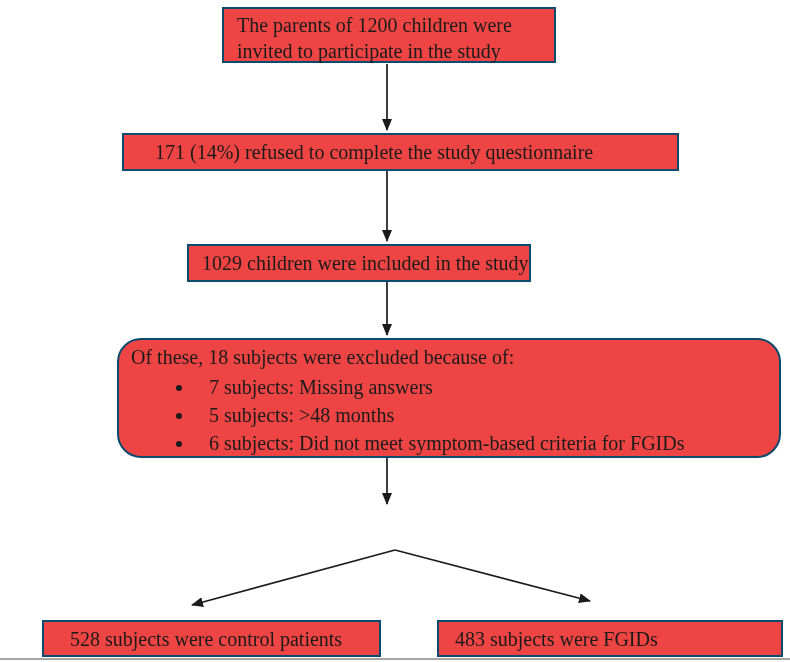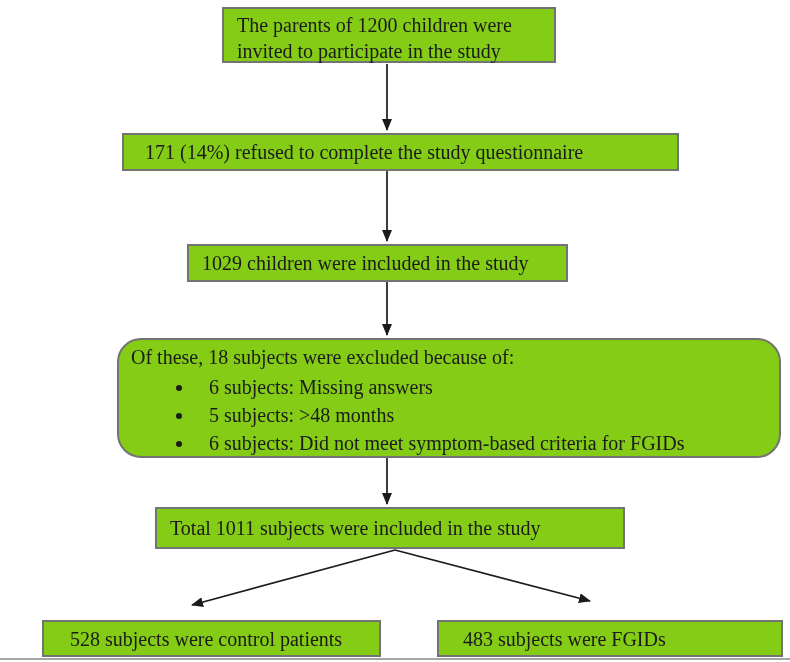--- a/index.html
+++ b/index.html
@@ -13,35 +13,35 @@
     height: 662px;
     background: #ffffff;
     font-family: "Liberation Serif", "DejaVu Serif", serif;
     font-size: 20px;
     line-height: 1.3;
     color: #1b1b1b;
     overflow: hidden;
   }
   .box {
     position: absolute;
-    background: #84cc16;
-    border: 2px solid #737373;
+    background: #ef4444;
+    border: 2px solid #0c4a6e;
     box-sizing: border-box;
   }
   .single {
     display: flex;
     align-items: center;
   }
   #box-invited   { left: 222px; top: 7px;   width: 334px; height: 56px; padding: 3px 8px 0 13px; }
-  #box-refused   { left: 122px; top: 133px; width: 557px; height: 38px; padding-left: 21px; }
-  #box-included  { left: 187px; top: 244px; width: 381px; height: 38px; padding-left: 13px; }
+  #box-refused   { left: 122px; top: 133px; width: 557px; height: 38px; padding-left: 31px; }
+  #box-included  { left: 187px; top: 244px; width: 344px; height: 38px; padding-left: 13px; }
   #box-excluded  { left: 117px; top: 338px; width: 664px; height: 120px; padding: 4px 8px 0 12px; border-radius: 24px; }
   #box-total     { left: 155px; top: 507px; width: 470px; height: 42px; padding-left: 13px; }
   #box-control   { left: 2px;   top: 620px; width: 339px; height: 37px; padding-left: 26px; margin-left: 40px; }
-  #box-fgids     { left: 437px; top: 620px; width: 346px; height: 37px; padding-left: 24px; }
+  #box-fgids     { left: 437px; top: 620px; width: 346px; height: 37px; padding-left: 16px; }
 
   .excluded-list {
     margin: 3px 0 0 0;
     padding-left: 64px;
     list-style: disc;
   }
   .excluded-list li {
     line-height: 28px;
     padding-left: 14px;
   }
@@ -87,29 +87,26 @@
     <span>171 (14%) refused to complete the study questionnaire</span>
   </div>
 
   <div class="box single" id="box-included">
     <span>1029 children were included in the study</span>
   </div>
 
   <div class="box" id="box-excluded">
     <div>Of these, 18 subjects were excluded because of:</div>
     <ul class="excluded-list">
-      <li>6 subjects: Missing answers</li>
+      <li>7 subjects: Missing answers</li>
       <li>5 subjects: &gt;48 months</li>
       <li>6 subjects: Did not meet symptom-based criteria for FGIDs</li>
     </ul>
   </div>
 
-  <div class="box single" id="box-total">
-    <span>Total 1011 subjects were included in the study</span>
-  </div>
 
   <div class="box single" id="box-control">
     <span>528 subjects were control patients</span>
   </div>
 
   <div class="box single" id="box-fgids">
     <span>483 subjects were FGIDs</span>
   </div>
 
   <div class="bottom-rule"></div>

